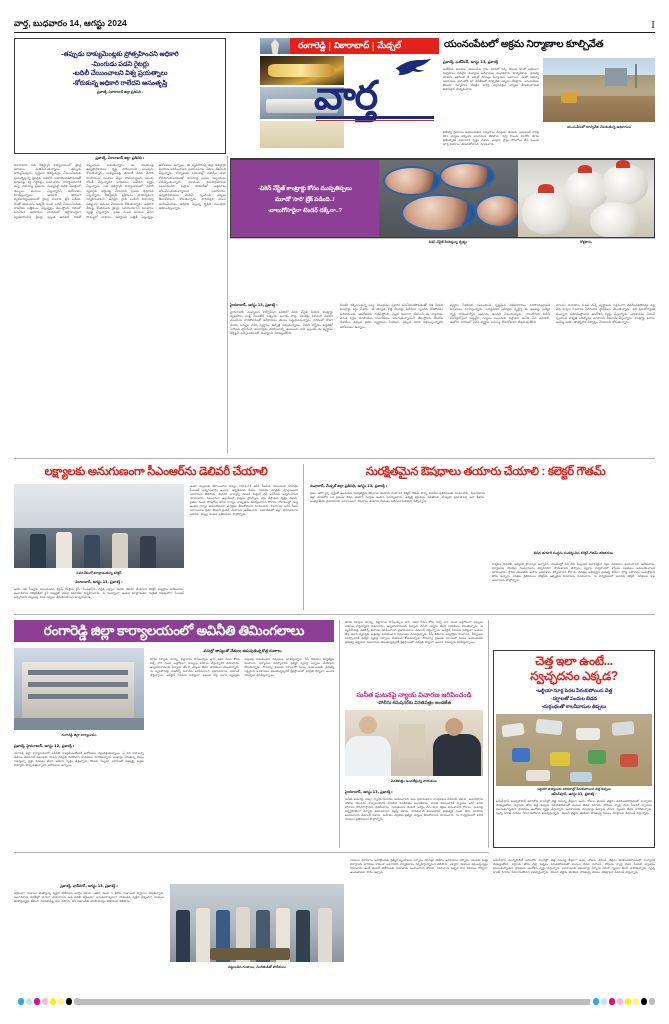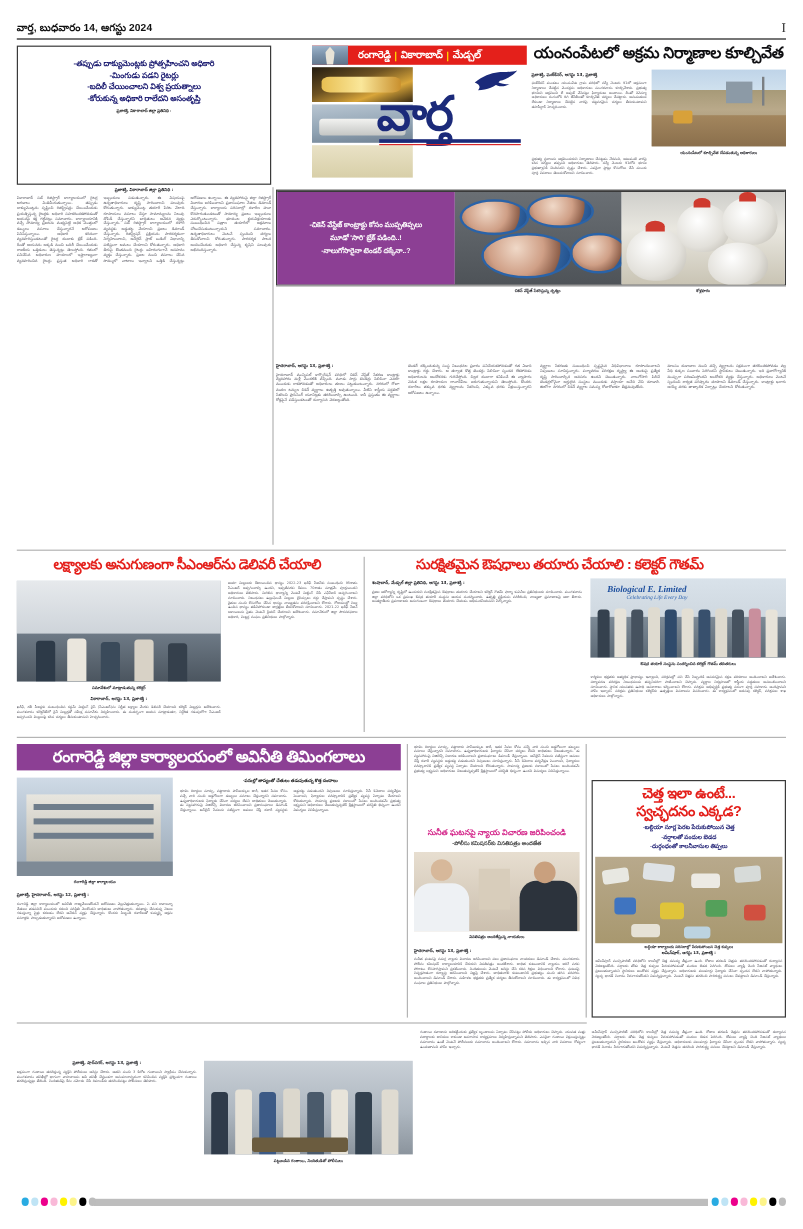--- a/index.html
+++ b/index.html
@@ -106,21 +106,21 @@
     position: absolute; left: 2px; top: 58px; width: 118px; height: 1.4px; background: #d8272a;
   }
   .dove {
     position: absolute; right: 4px; top: -4px; width: 42px; height: 20px;
     color: #1b2a7a;
   }
 
   
   .mh-right { position: absolute; left: 429px; top: 2px; width: 212px; height: 116px; }
   .right-title {
-    font-size: 13px; font-weight: bold; color: #0f0f12; text-align: center;
+    font-size: 10px; font-weight: bold; color: #0f0f12; 
     line-height: 11px; letter-spacing: -.2px; padding: 0 1px;
   }
   .right-body { position: absolute; left: 0; top: 22px; width: 96px; }
   .right-photo {
     position: absolute; left: 100px; top: 20px; width: 112px; height: 64px;
     background:
       linear-gradient(180deg,#bfd4e8 0%,#cfe0ee 26%,#a79a78 27%,#b9a98a 52%,#9d8c6d 100%);
     overflow: hidden;
   }
   .right-photo .bldg { position:absolute; left:62px; top:10px; width:22px; height:18px; background:#8c9aa6; }
@@ -364,43 +364,26 @@
   <div class="caption" style="position:absolute;left:14px;top:570px;width:170px;">సమావేశంలో మాట్లాడుతున్న కలెక్టర్</div>
   <div class="col" style="left:14px; top:580px; width:170px; height:30px;">
     <div class="dateline">వికారాబాద్, ఆగస్టు 13, ప్రజాశక్తి :</div>
     <div class="body-text tiny" style="height:22px">ఖరీఫ్, రబీ సీజన్లకు సంబంధించిన కస్టమ్ మిల్లింగ్ రైస్ (సీఎంఆర్)ను నిర్ణీత లక్ష్యాల మేరకు డెలివరీ చేయాలని కలెక్టర్ మిల్లర్లను ఆదేశించారు. మంగళవారం కలెక్టరేట్‌లో రైస్ మిల్లర్లతో సమీక్ష సమావేశం నిర్వహించారు. ఈ సందర్భంగా ఆయన మాట్లాడుతూ, నిర్దేశిత గడువులోగా సీఎంఆర్ అప్పగించని మిల్లులపై కఠిన చర్యలు తీసుకుంటామని హెచ్చరించారు.</div>
   </div>
   <div class="col" style="left:190px; top:484px; width:108px; height:126px;">
     <div class="body-text tiny" style="height:126px">ఆయా మిల్లులకు కేటాయించిన ధాన్యం 2022-23 ఖరీఫ్ సీజన్‌కు సంబంధించి 95శాతం సీఎంఆర్ అప్పగించాల్సి ఉందని, ఇప్పటివరకు కేవలం 70శాతం మాత్రమే పూర్తయిందని అధికారులు తెలిపారు. మిగిలిన ధాన్యాన్ని వెంటనే మిల్లింగ్ చేసి ఎఫ్‌సీఐకి అప్పగించాలని సూచించారు. నిబంధనలు ఉల్లంఘించే మిల్లుల లైసెన్సులు రద్దు చేస్తామని స్పష్టం చేశారు. రైతుల నుంచి కొనుగోలు చేసిన ధాన్యం నాణ్యతను పరిరక్షించాలని కోరారు. గోదాముల్లో నిల్వ ఉంచిన ధాన్యం తడిసిపోకుండా జాగ్రత్తలు తీసుకోవాలని సూచించారు. 2021-22 ఖరీఫ్ సీజన్ బకాయిలను సైతం వెంటనే క్లియర్ చేయాలని ఆదేశించారు. సమావేశంలో జిల్లా పౌరసరఫరాల అధికారి, మిల్లర్ల సంఘం ప్రతినిధులు పాల్గొన్నారు.</div>
   </div>
   <div class="sep-v" style="left:303px; top:464px; height:146px;"></div>
 
-  <div class="col" style="left:294px; top:464px; width:345px;">
+  <div class="col" style="left:313px; top:464px; width:345px;">
     <div class="sec-head-plain">సురక్షితమైన ఔషధాలు తయారు చేయాలి : కలెక్టర్ గౌతమ్</div>
   </div>
   <div class="col" style="left:310px; top:484px; width:175px; height:126px;">
     <div class="dateline left">శంషాబాద్, మేడ్చల్ జిల్లా ప్రతినిధి, ఆగస్టు 13, ప్రజాశక్తి :</div>
     <div class="body-text tiny" style="height:118px">ప్రజల ఆరోగ్యాన్ని దృష్టిలో ఉంచుకుని సురక్షితమైన ఔషధాలు తయారు చేయాలని కలెక్టర్ గౌతమ్ ఫార్మా కంపెనీల ప్రతినిధులకు సూచించారు. మంగళవారం జిల్లా పరిధిలోని ఒక ప్రముఖ ఔషధ తయారీ సంస్థను ఆయన సందర్శించారు. ఉత్పత్తి ప్రక్రియను పరిశీలించి, నాణ్యతా ప్రమాణాలపై ఆరా తీశారు. అంతర్జాతీయ ప్రమాణాలకు అనుగుణంగా ఔషధాలు తయారు చేయడం అభినందనీయమని పేర్కొన్నారు.</div>
-  </div>
-  <div class="col" style="left:492px; top:482px; width:163px; height:66px;">
-    <div class="photo" style="width:163px;height:66px;background:linear-gradient(180deg,#d9e2ea 0%,#cfd8e0 48%,#7d8a96 49%,#5d6a76 100%);position:relative;overflow:hidden">
-      <div style="position:absolute;left:14px;top:4px;font-size:7.5px;font-style:italic;font-weight:bold;color:#1d4f9e;font-family:'Liberation Serif',serif">Biological E. Limited</div>
-      <div style="position:absolute;left:30px;top:13px;font-size:4.6px;font-style:italic;color:#2a62b0;font-family:'Liberation Serif',serif">Celebrating Life Every Day</div>
-      <div class="person" style="left:6px;height:40px;background:#35414e;width:10px"></div>
-      <div class="person" style="left:20px;height:41px;background:#e7e3d9;width:10px"></div>
-      <div class="person" style="left:34px;height:40px;background:#46525f;width:10px"></div>
-      <div class="person" style="left:48px;height:42px;background:#dfdbd0;width:10px"></div>
-      <div class="person" style="left:62px;height:40px;background:#2f4a6b;width:10px"></div>
-      <div class="person" style="left:76px;height:41px;background:#e3dfd4;width:10px"></div>
-      <div class="person" style="left:90px;height:40px;background:#38506d;width:10px"></div>
-      <div class="person" style="left:104px;height:41px;background:#dedacf;width:10px"></div>
-      <div class="person" style="left:118px;height:40px;background:#46525f;width:10px"></div>
-      <div class="person" style="left:132px;height:41px;background:#c98f9d;width:10px"></div>
-      <div class="person" style="left:146px;height:40px;background:#e7e3d9;width:10px"></div>
-    </div>
   </div>
   <div class="caption" style="position:absolute;left:492px;top:550px;width:163px;">ఔషధ తయారీ సంస్థను సందర్శించిన కలెక్టర్ గౌతమ్ తదితరులు</div>
   <div class="col" style="left:492px; top:562px; width:163px; height:48px;">
     <div class="body-text tiny" style="height:48px">కార్మికుల భద్రతకు అత్యధిక ప్రాధాన్యం ఇవ్వాలని, పరిశ్రమల్లో పని చేసే సిబ్బందికి అవసరమైన రక్షణ పరికరాలు అందించాలని ఆదేశించారు. పర్యావరణ పరిరక్షణ నిబంధనలను తప్పనిసరిగా పాటించాలని చెప్పారు. వ్యర్థాల నిర్వహణలో శాస్త్రీయ పద్ధతులు అవలంబించాలని సూచించారు. స్థానిక యువతకు ఉపాధి అవకాశాలు కల్పించాలని కోరారు. పరిశ్రమ అభివృద్ధికి ప్రభుత్వ పరంగా పూర్తి సహకారం అందిస్తామని హామీ ఇచ్చారు. పరిశ్రమ ప్రతినిధులు కలెక్టర్‌కు ఉత్పత్తుల వివరాలను వివరించారు. ఈ కార్యక్రమంలో అదనపు కలెక్టర్, పరిశ్రమల శాఖ అధికారులు పాల్గొన్నారు.</div>
   </div>
   <div class="sep-h" style="left:14px; top:614px; width:641px;"></div>
 
   <div class="col" style="left:14px; top:620px; width:320px;">
     <div class="sec-head-purple">రంగారెడ్డి జిల్లా కార్యాలయంలో అవినీతి తిమింగలాలు</div>
   </div>

